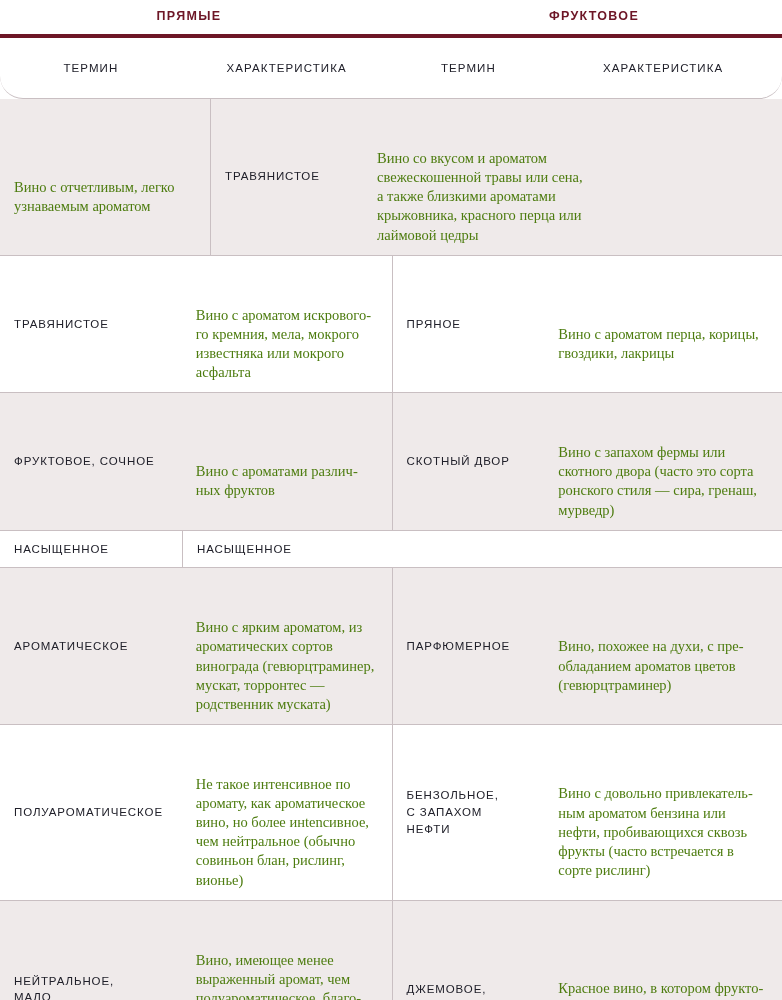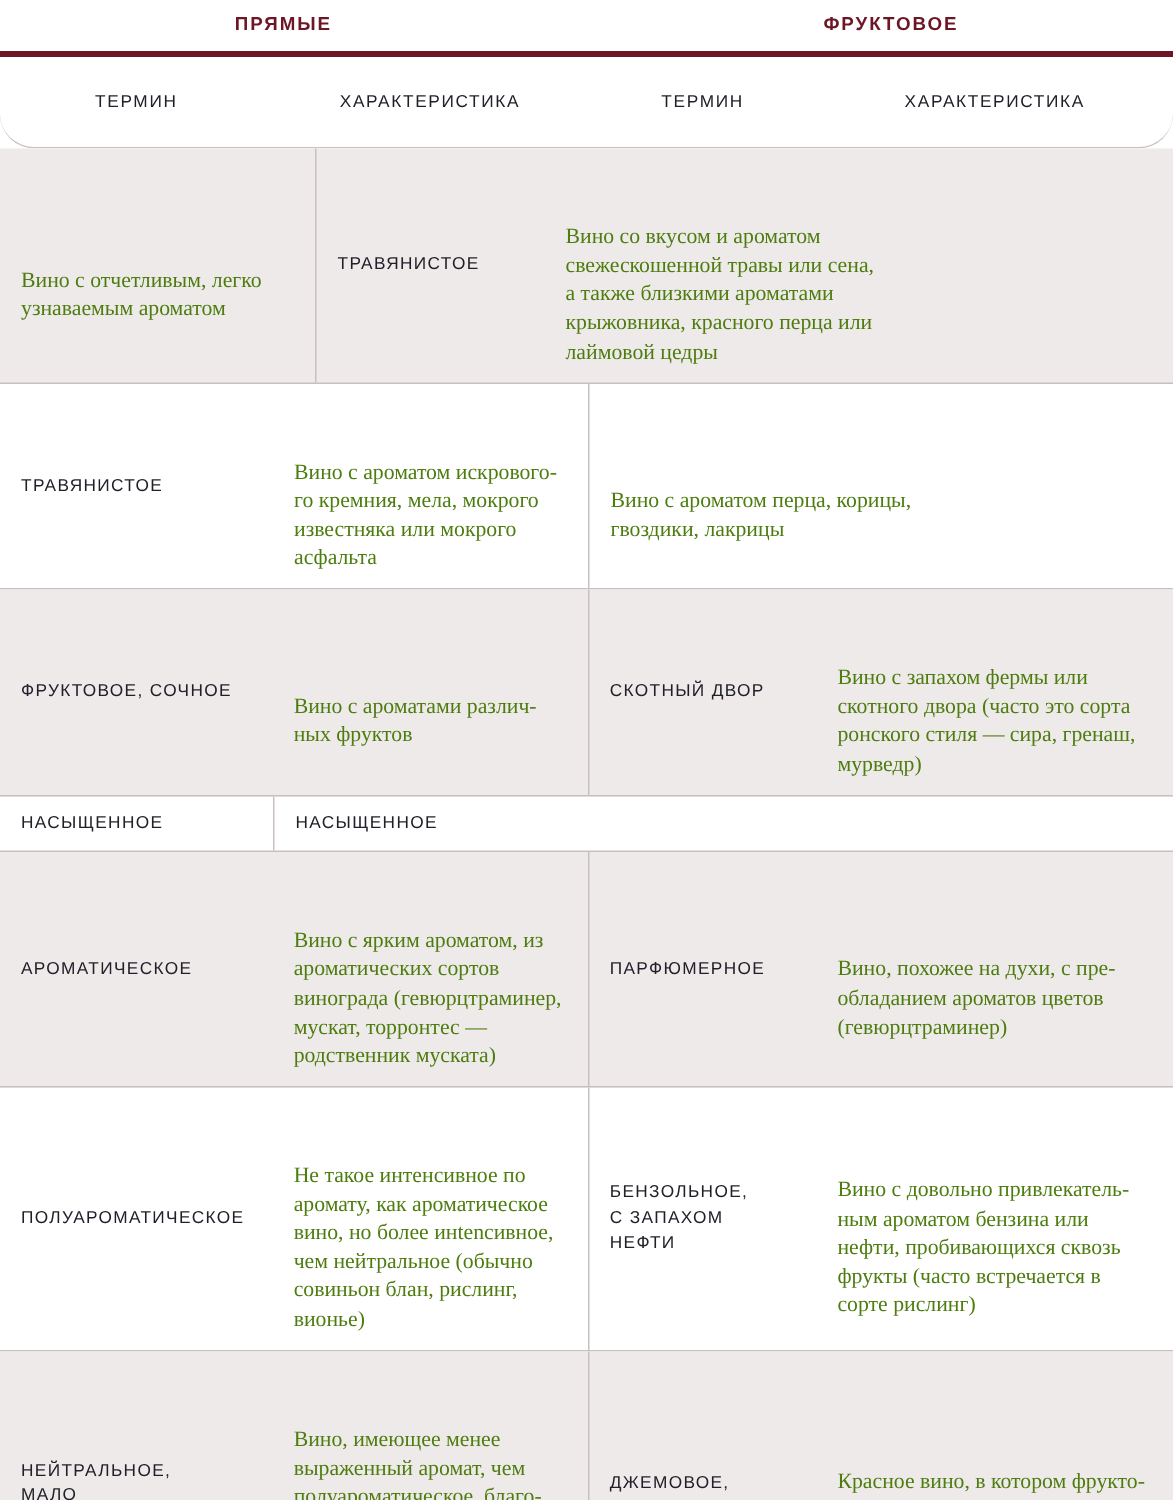--- a/index.html
+++ b/index.html
@@ -136,20 +136,21 @@
       <div class="cell desc w2">Вино с отчетливым, легко узнаваемым ароматом</div>
       <div class="divider"></div>
       <div class="cell term w3">ТРАВЯНИСТОЕ</div>
       <div class="cell desc w4">Вино со вкусом и ароматом свежескошенной травы или сена, а также близкими ароматами крыжовника, красного перца или лаймовой цедры</div>
     </div>
 
     <div class="row">
       <div class="cell term w1">ТРАВЯНИСТОЕ</div>
       <div class="cell desc w2">Вино с ароматом искрового­го кремния, мела, мокрого известняка или мокрого асфальта</div>
       <div class="divider"></div>
+      <div class="cell term w3">ПРЯНОЕ</div>
       <div class="cell desc w4">Вино с ароматом перца, корицы, гвоздики, лакрицы</div>
     </div>
 
     <div class="row shaded">
       <div class="cell term w1">ФРУКТОВОЕ, СОЧНОЕ</div>
       <div class="cell desc w2">Вино с ароматами различ­ных фруктов</div>
       <div class="divider"></div>
       <div class="cell term w3">СКОТНЫЙ ДВОР</div>
       <div class="cell desc w4">Вино с запахом фермы или скотного двора (часто это сорта ронского стиля — сира, гренаш, мурведр)</div>
     </div>

